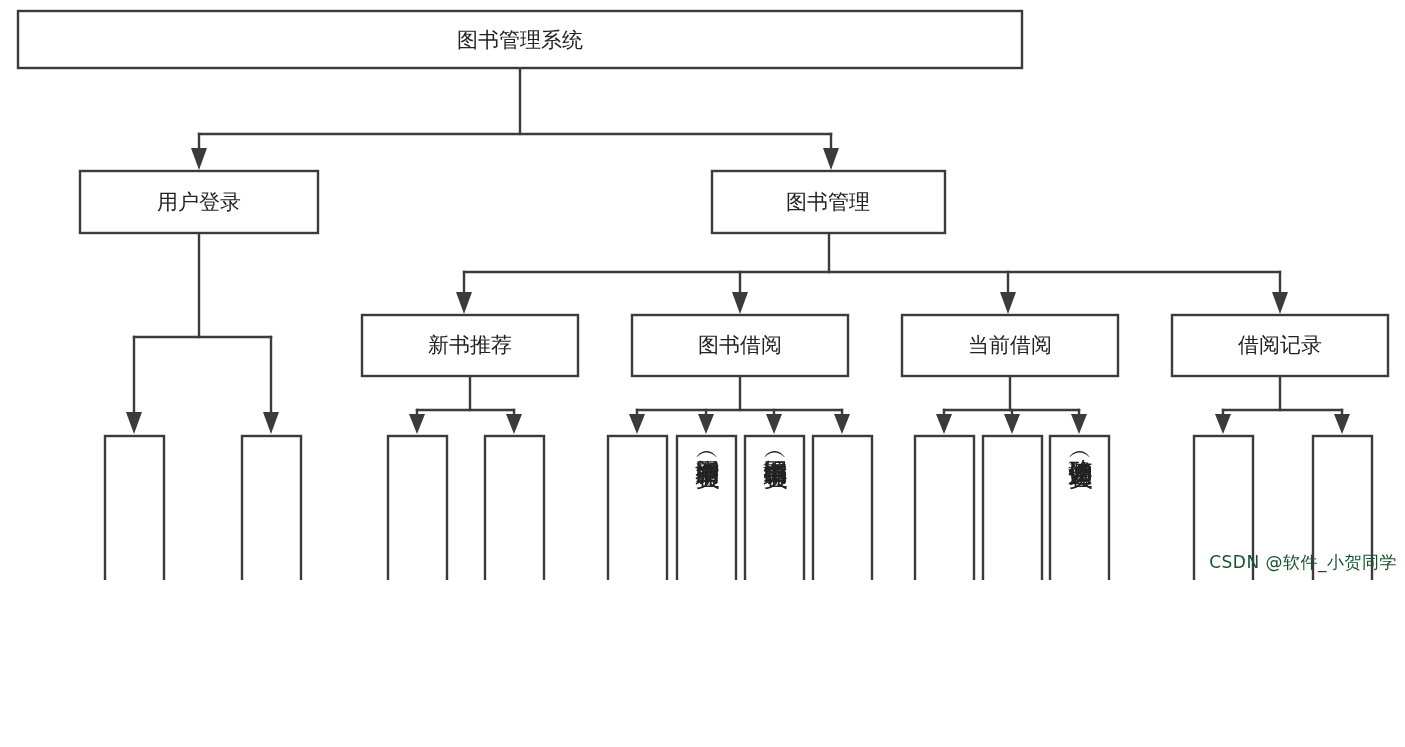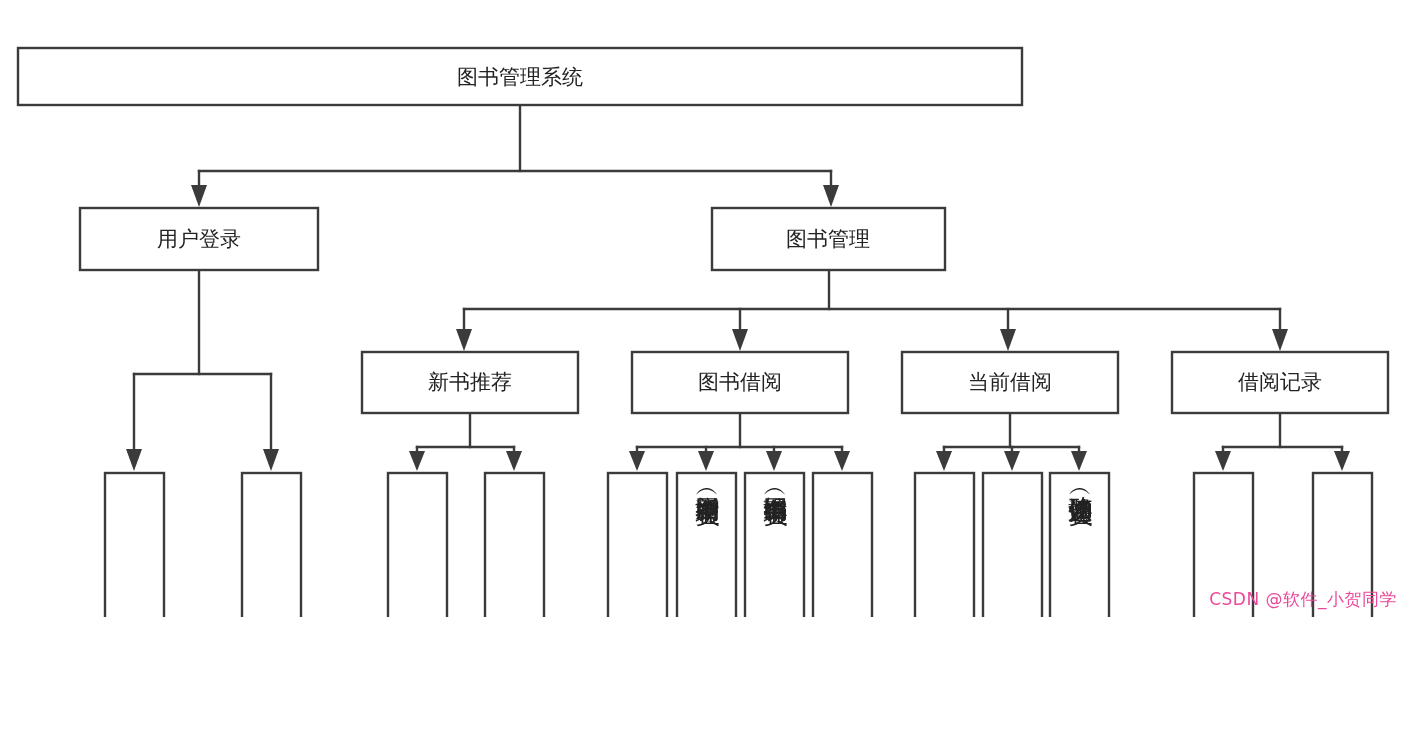--- a/index.html
+++ b/index.html
@@ -9,21 +9,20 @@
   }
   body {
     font-family: "DejaVu Sans", "Liberation Sans", sans-serif;
   }
   #diagram-root {
     position: relative;
     width: 1405px;
     height: 580px;
     background: #ffffff;
     overflow: hidden;
-    margin-top: 37px;
   }
   svg.tree-canvas {
     position: absolute;
     top: 0;
     left: 0;
     width: 1405px;
     height: 747px;
   }
   .node-box {
     fill: #ffffff;
@@ -64,21 +63,21 @@
     color: #222222;
     white-space: nowrap;
     text-align: center;
   }
   .watermark {
     position: absolute;
     right: 8px;
     bottom: 6px;
     font-family: "DejaVu Sans", "Liberation Sans", sans-serif;
     font-size: 17px;
-    color: #ec4899;
+    color: #14532d;
     letter-spacing: 0.5px;
     white-space: nowrap;
   }
 </style>
 </head>
 <body>
 
 <div id="diagram-root">
 
   <svg class="tree-canvas" viewBox="0 0 1405 747">

